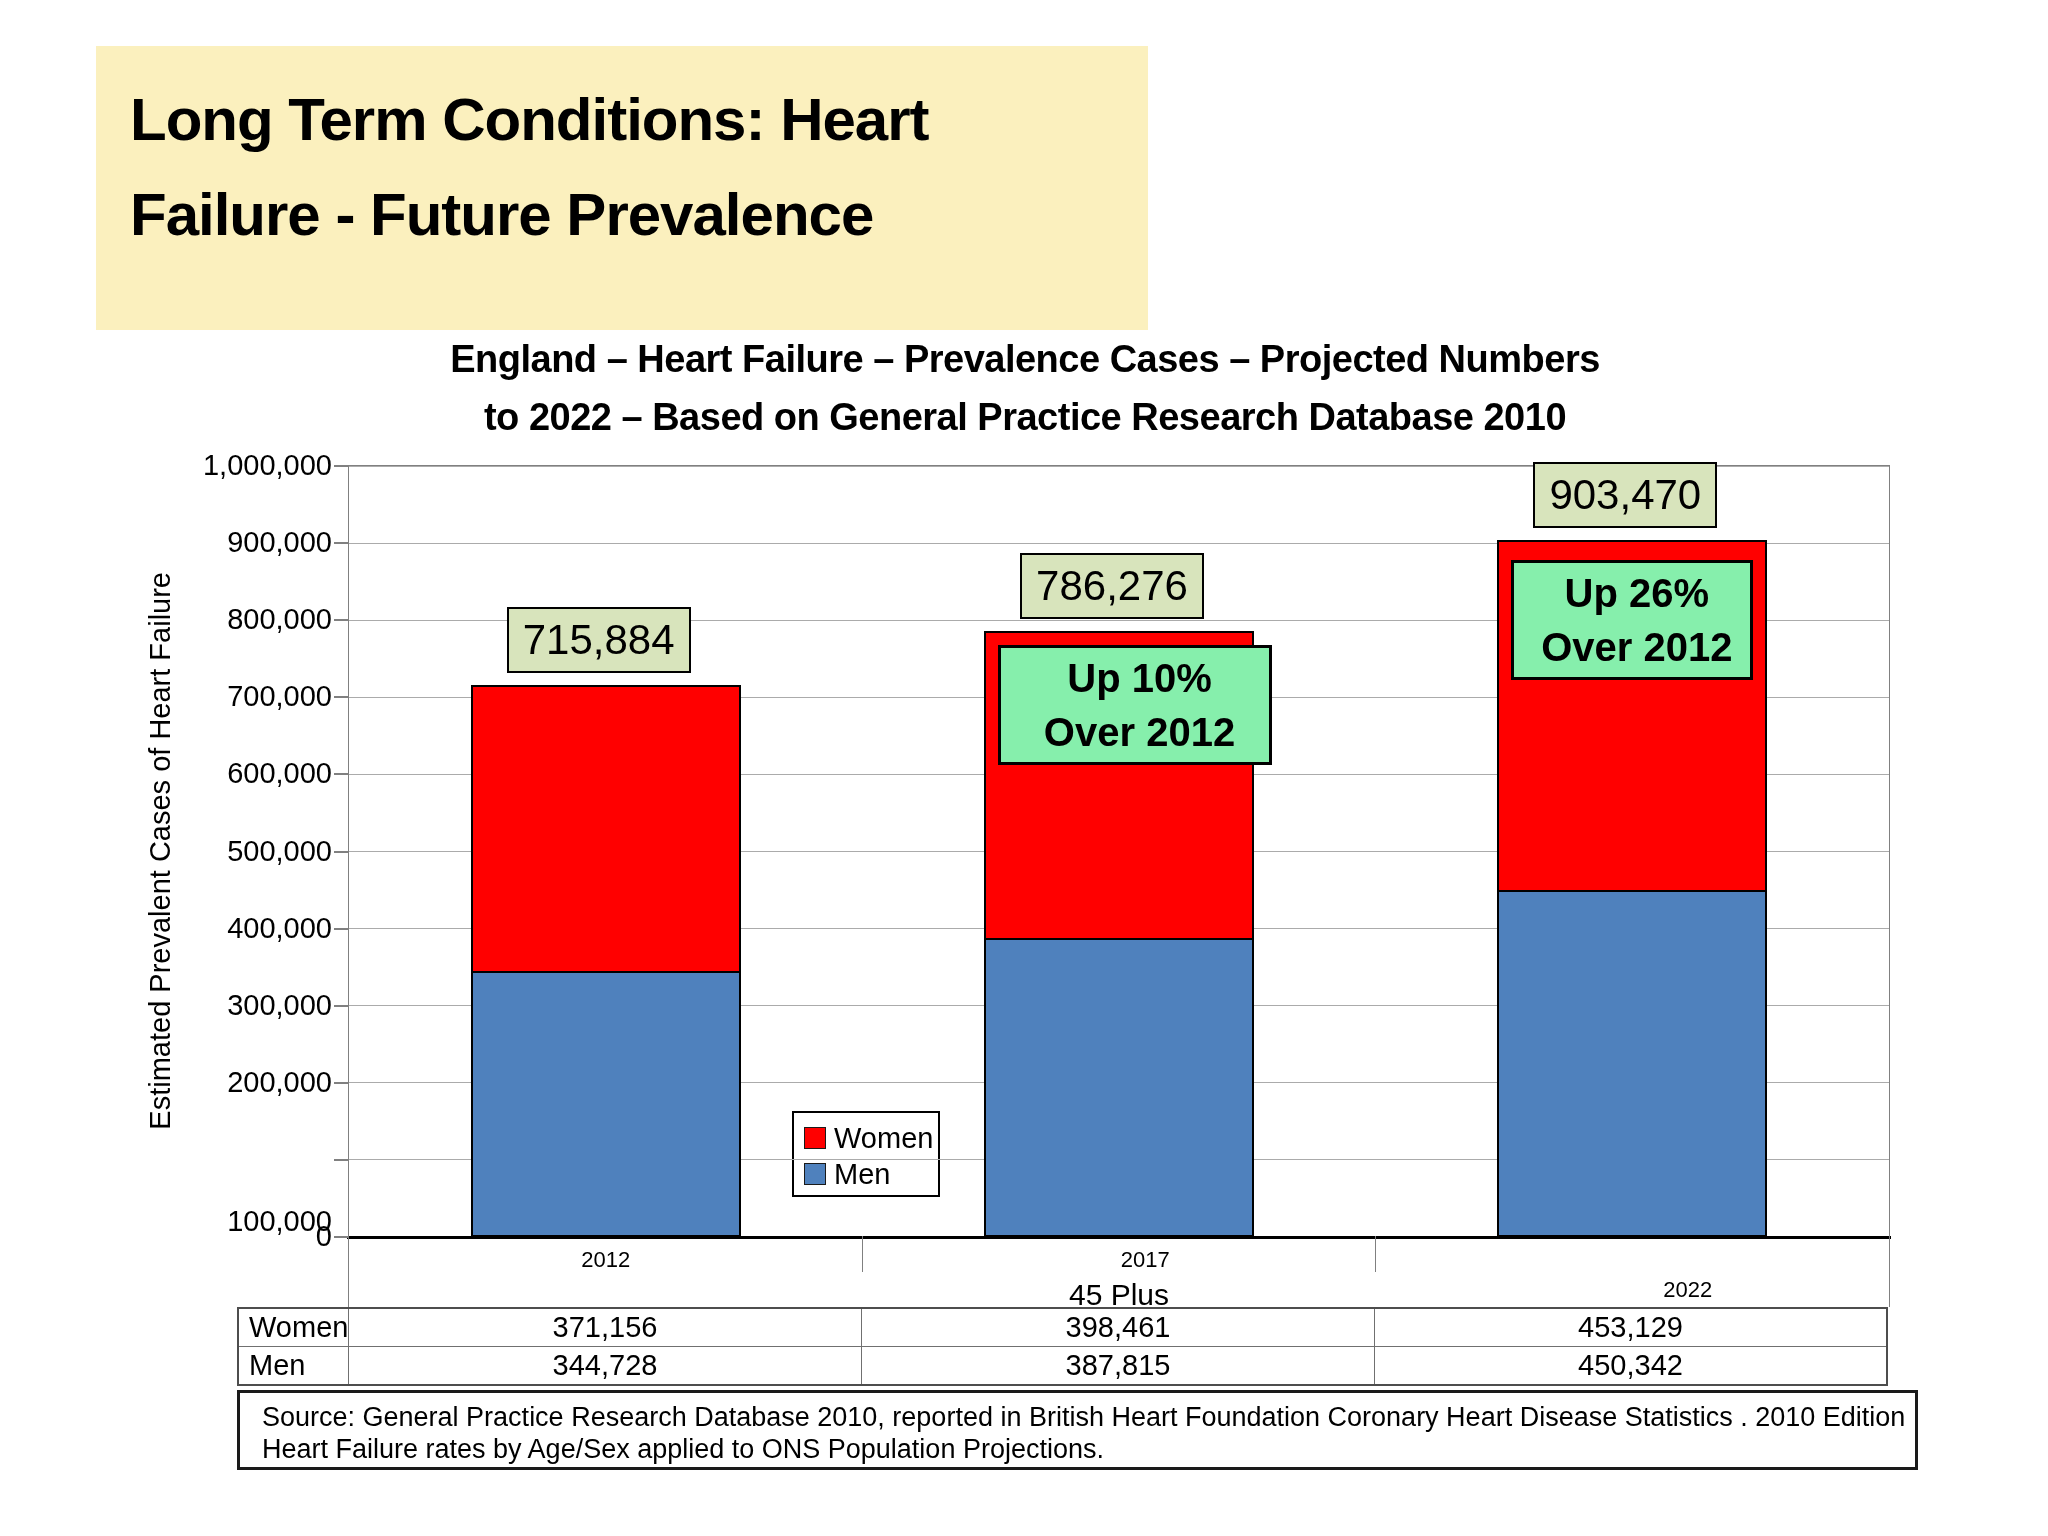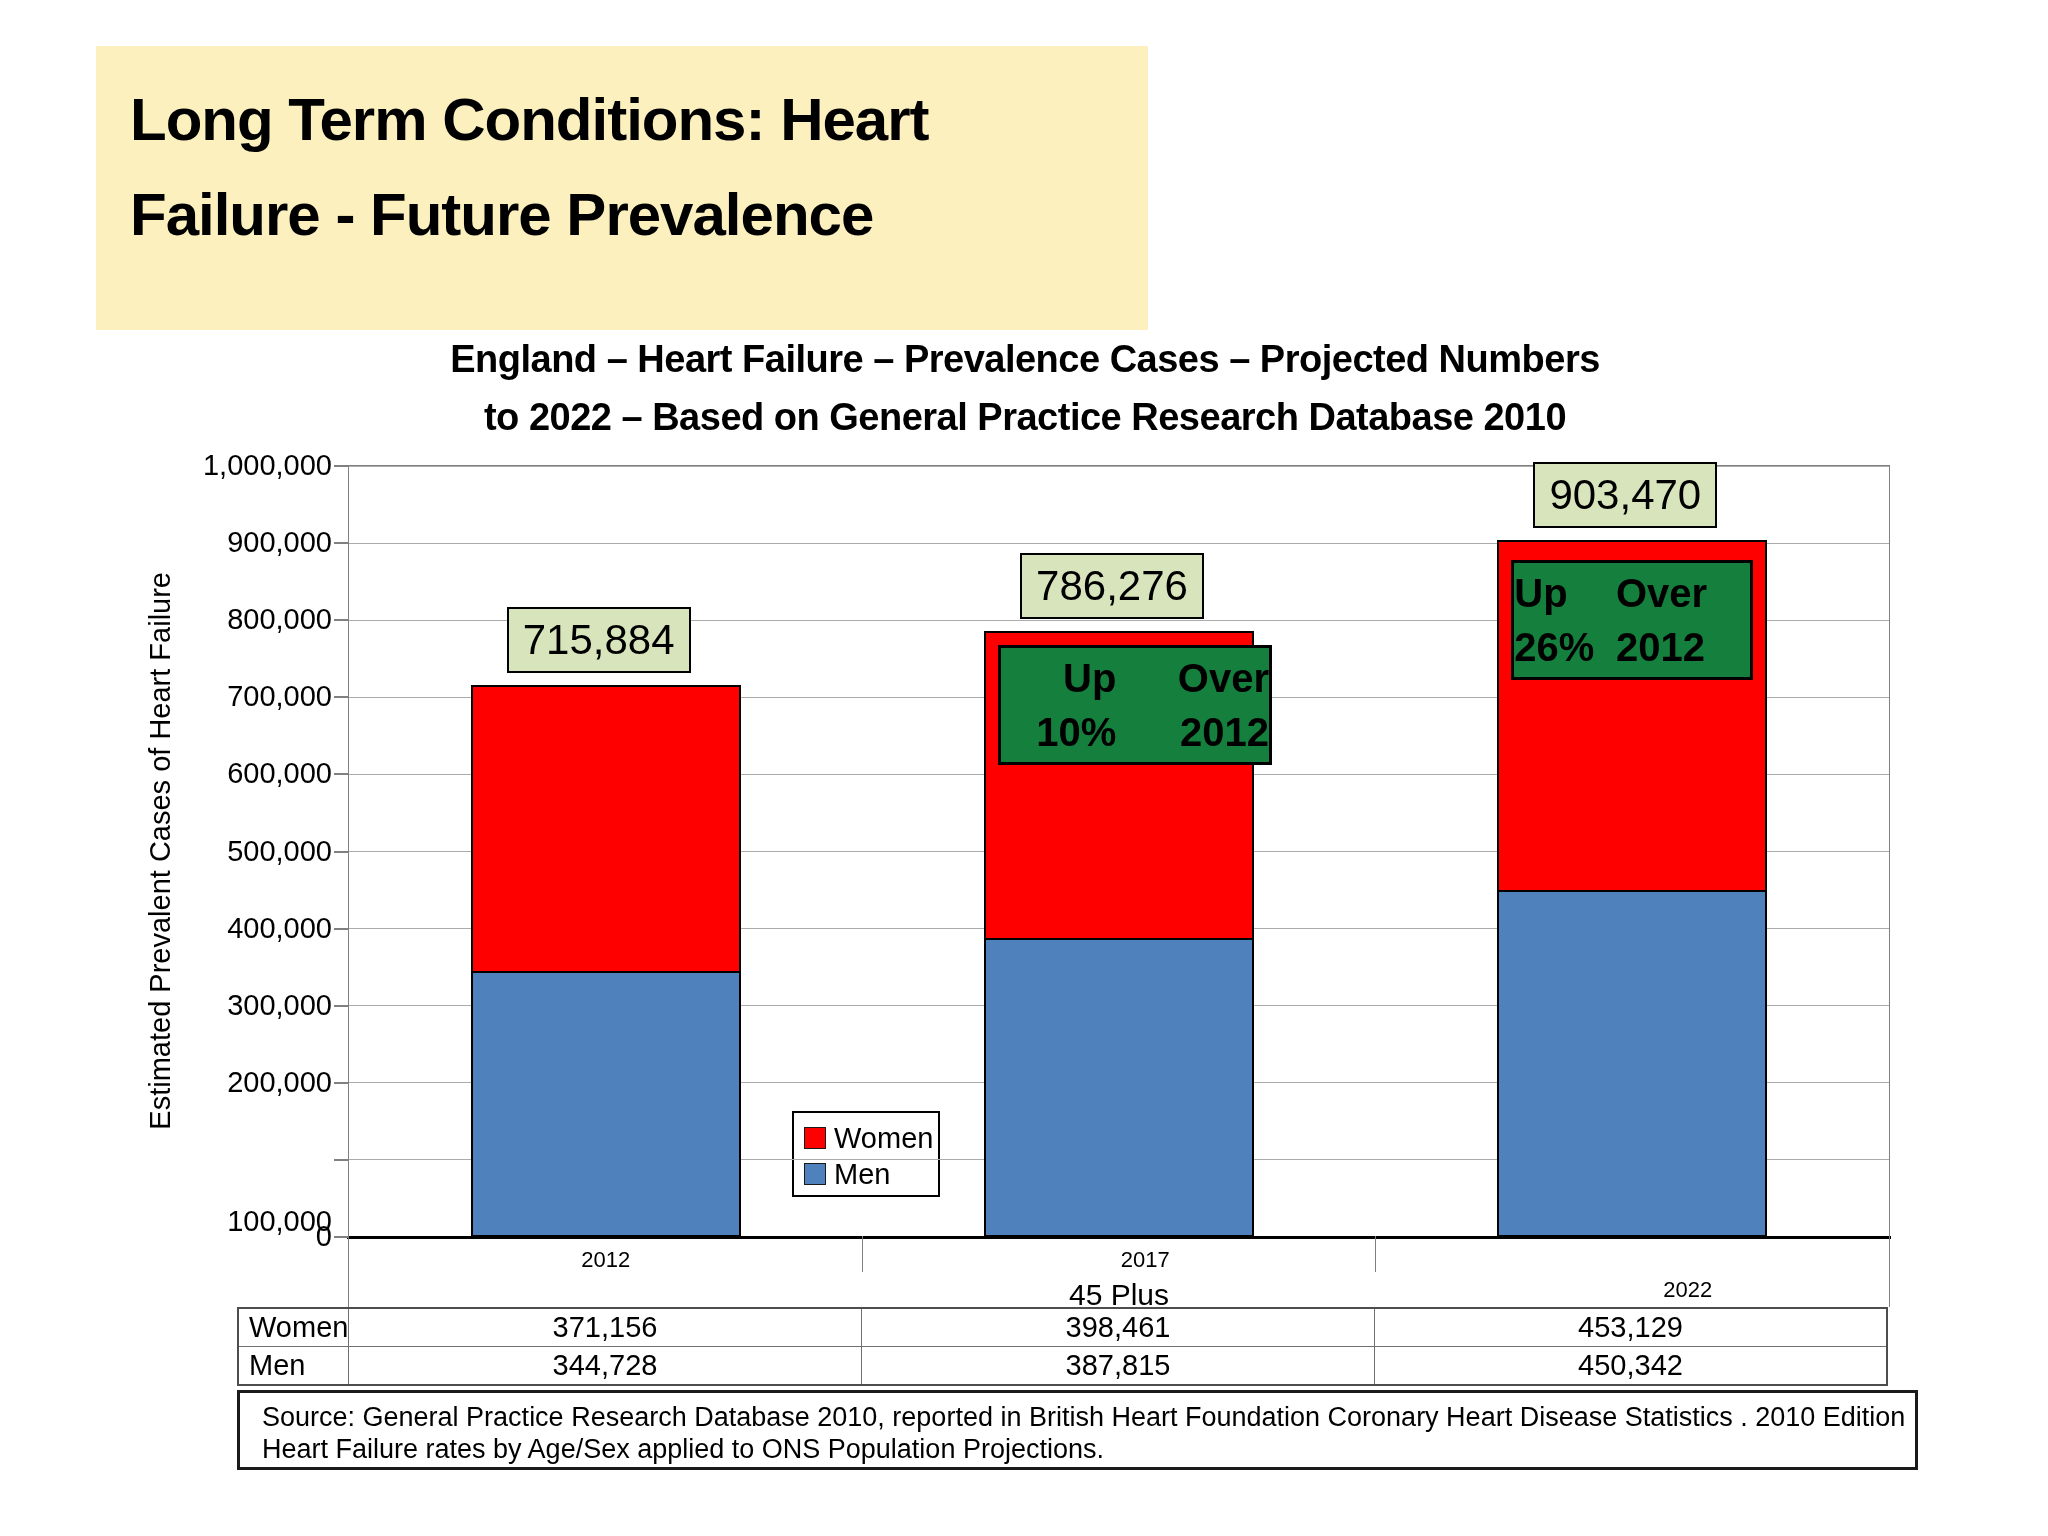--- a/index.html
+++ b/index.html
@@ -29,23 +29,23 @@
         border:1px solid #808080;box-sizing:content-box;background:#fff;}
   .gridline{position:absolute;left:0;width:100%;height:1px;background:#ABABAB;}
   .tickmark{position:absolute;left:-15px;width:15px;height:2px;background:#808080;}
   .zero-axis{position:absolute;left:-2px;right:-2px;bottom:-2px;height:3px;background:#000;}
 
   .seg{position:absolute;box-sizing:border-box;border:2px solid #000;}
 
   .total-label{position:absolute;width:184px;height:66px;background:#D8E4BC;border:2px solid #000;
                box-sizing:border-box;display:flex;align-items:center;justify-content:center;
                font-size:42px;}
-  .annotation{position:absolute;background:#15803d;border:3px solid #000;box-sizing:border-box;
-              display:flex;flex-direction:row;align-items:center;justify-content:center;
-              font-size:40px;font-weight:700;line-height:54px;}
+  .annotation{position:absolute;background:#86efac;border:3px solid #000;box-sizing:border-box;
+              display:flex;flex-direction:column;align-items:center;justify-content:center;
+              font-size:40px;font-weight:700;line-height:54px;padding-left:9px;}
 
   
   .legend{position:absolute;left:443px;top:645px;width:148px;height:86px;background:#fff;
           border:2px solid #000;box-sizing:border-box;padding:7px 0 0 10px;}
   .legend-item{display:flex;align-items:center;height:36px;}
   .swatch{width:20px;height:20px;border:1px solid #1a1a1a;margin-right:8px;flex:0 0 auto;}
   .legend-text{font-size:29px;}
 
   
   .x-axis{position:absolute;left:348px;top:1236px;width:1540px;height:71px;

